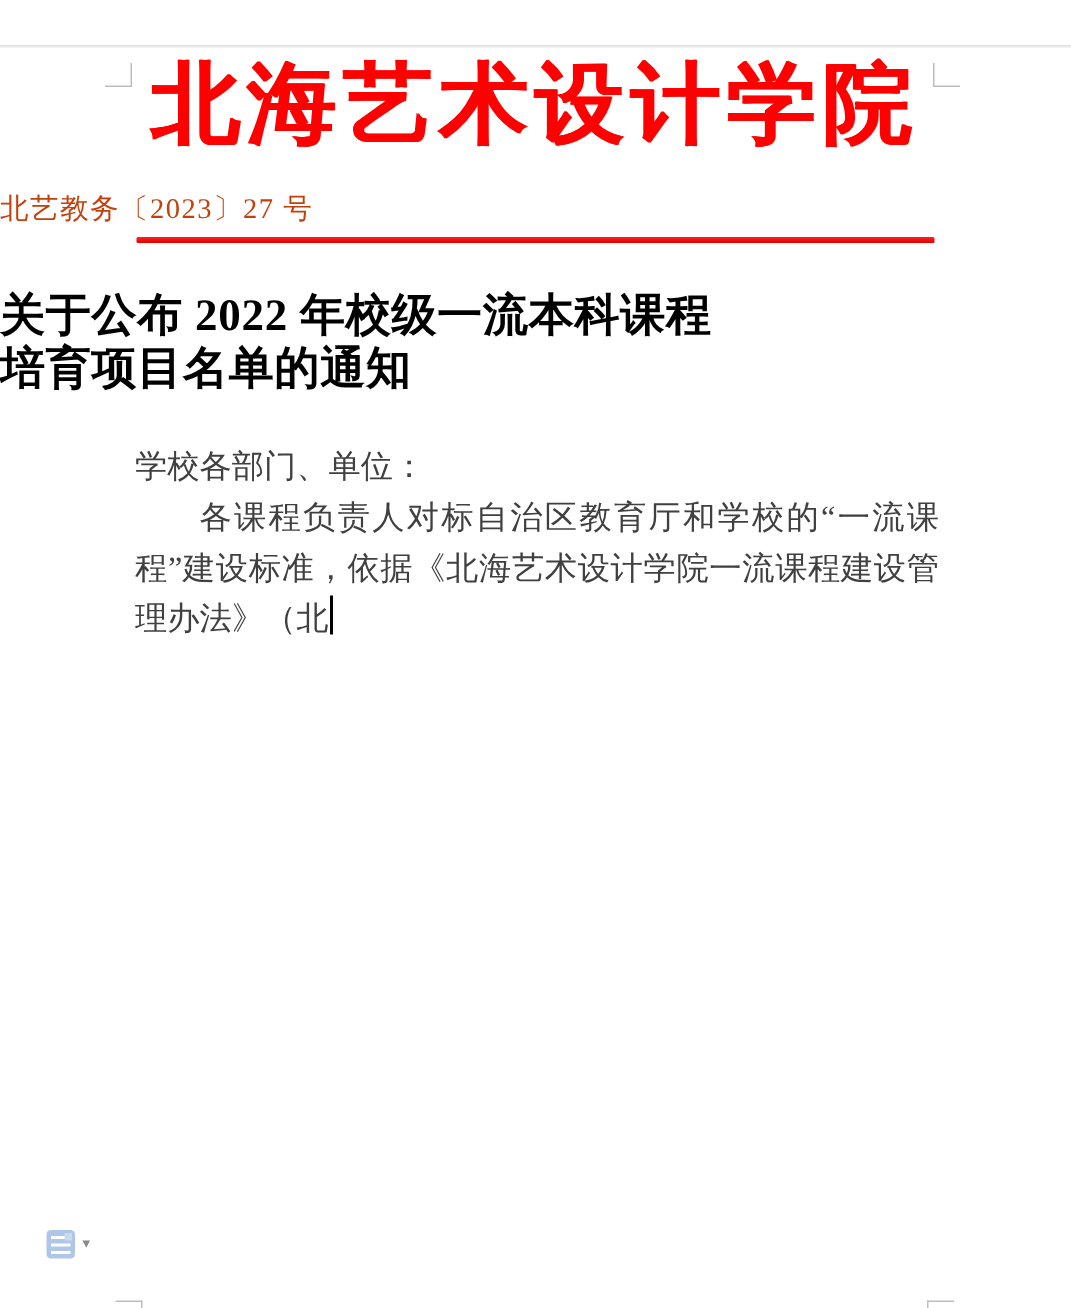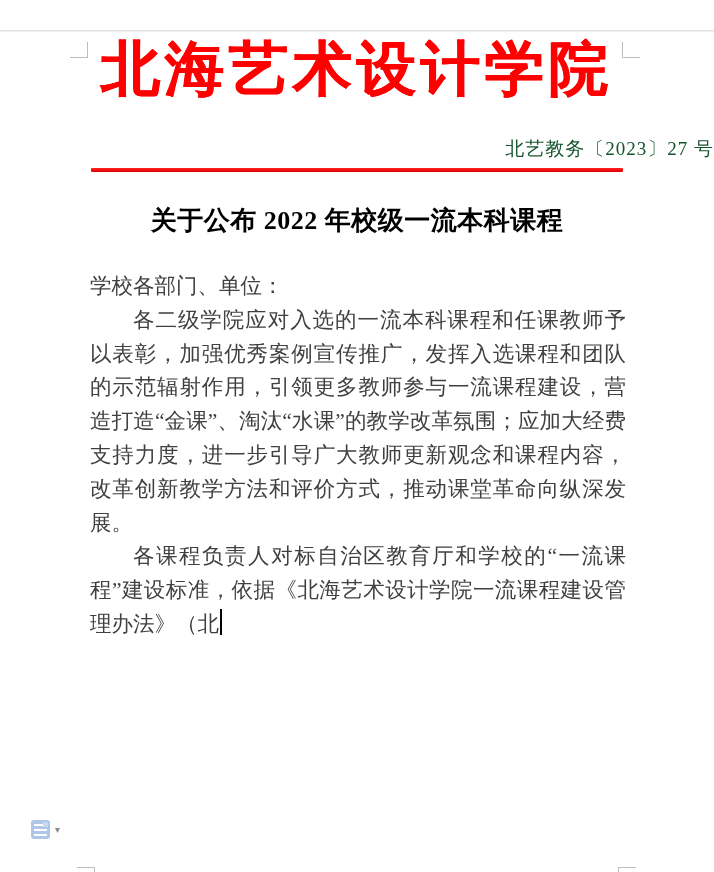--- a/index.html
+++ b/index.html
@@ -34,37 +34,37 @@
     margin-top: 30px;
     text-align: center;
     font-size: 59px;
     font-weight: 900;
     letter-spacing: 5px;
     color: #fe0000;
     text-shadow: 0.6px 0 0 #fe0000, -0.6px 0 0 #fe0000;
     white-space: nowrap;
   }
   .doc-number {
-    margin-top: 26px;
-    text-align: right;
+    margin-top: 16px;
+    text-align: left;
     font-size: 19px;
     letter-spacing: 1px;
-    color: #14532d;
+    color: #c2410c;
   }
   .red-rule {
     width: 532px;
     height: 4px;
     margin: 6px auto 0 auto;
     background: linear-gradient(#ff2222, #e00000);
     border-radius: 1px;
   }
   .notice-title {
     margin-top: 31px;
-    text-align: center;
-    font-size: 26px;
+    text-align: left;
+    font-size: 30px;
     line-height: 35px;
     font-weight: bold;
     color: #000000;
     letter-spacing: 0.5px;
   }
   .body-area {
     margin: 32px 88px 0 90px;
   }
   .body-area p {
     font-size: 21.5px;
@@ -130,25 +130,25 @@
   <div class="crop-mark br"></div>
 
   <div class="school-name">北海艺术设计学院</div>
 
   <div class="doc-number">北艺教务〔2023〕27 号</div>
 
   <div class="red-rule"></div>
 
   <h1 class="notice-title">
     <span>关于公布 2022 年校级一流本科课程</span><br>
+    <span>培育项目名单的通知</span>
   </h1>
 
   <div class="body-area">
     <p class="salutation">学校各部门、单位：</p>
-    <p class="indent">各二级学院应对入选的一流本科课程和任课教师予以表彰，加强优秀案例宣传推广，发挥入选课程和团队的示范辐射作用，引领更多教师参与一流课程建设，营造打造“金课”、淘汰“水课”的教学改革氛围；应加大经费支持力度，进一步引导广大教师更新观念和课程内容，改革创新教学方法和评价方式，推动课堂革命向纵深发展。</p>
     <p class="indent"><span>各课程负责人对标自治区教育厅和学校的“一流课程”建设标准，依据《北海艺术设计学院一流课程建设管理办法》（北</span><span class="caret"></span></p>
   </div>
 
   <div class="paste-btn">
     <span class="paste-icon"></span>
     <span class="paste-dropdown">▾</span>
   </div>
 </div>
 
 </body></html>

